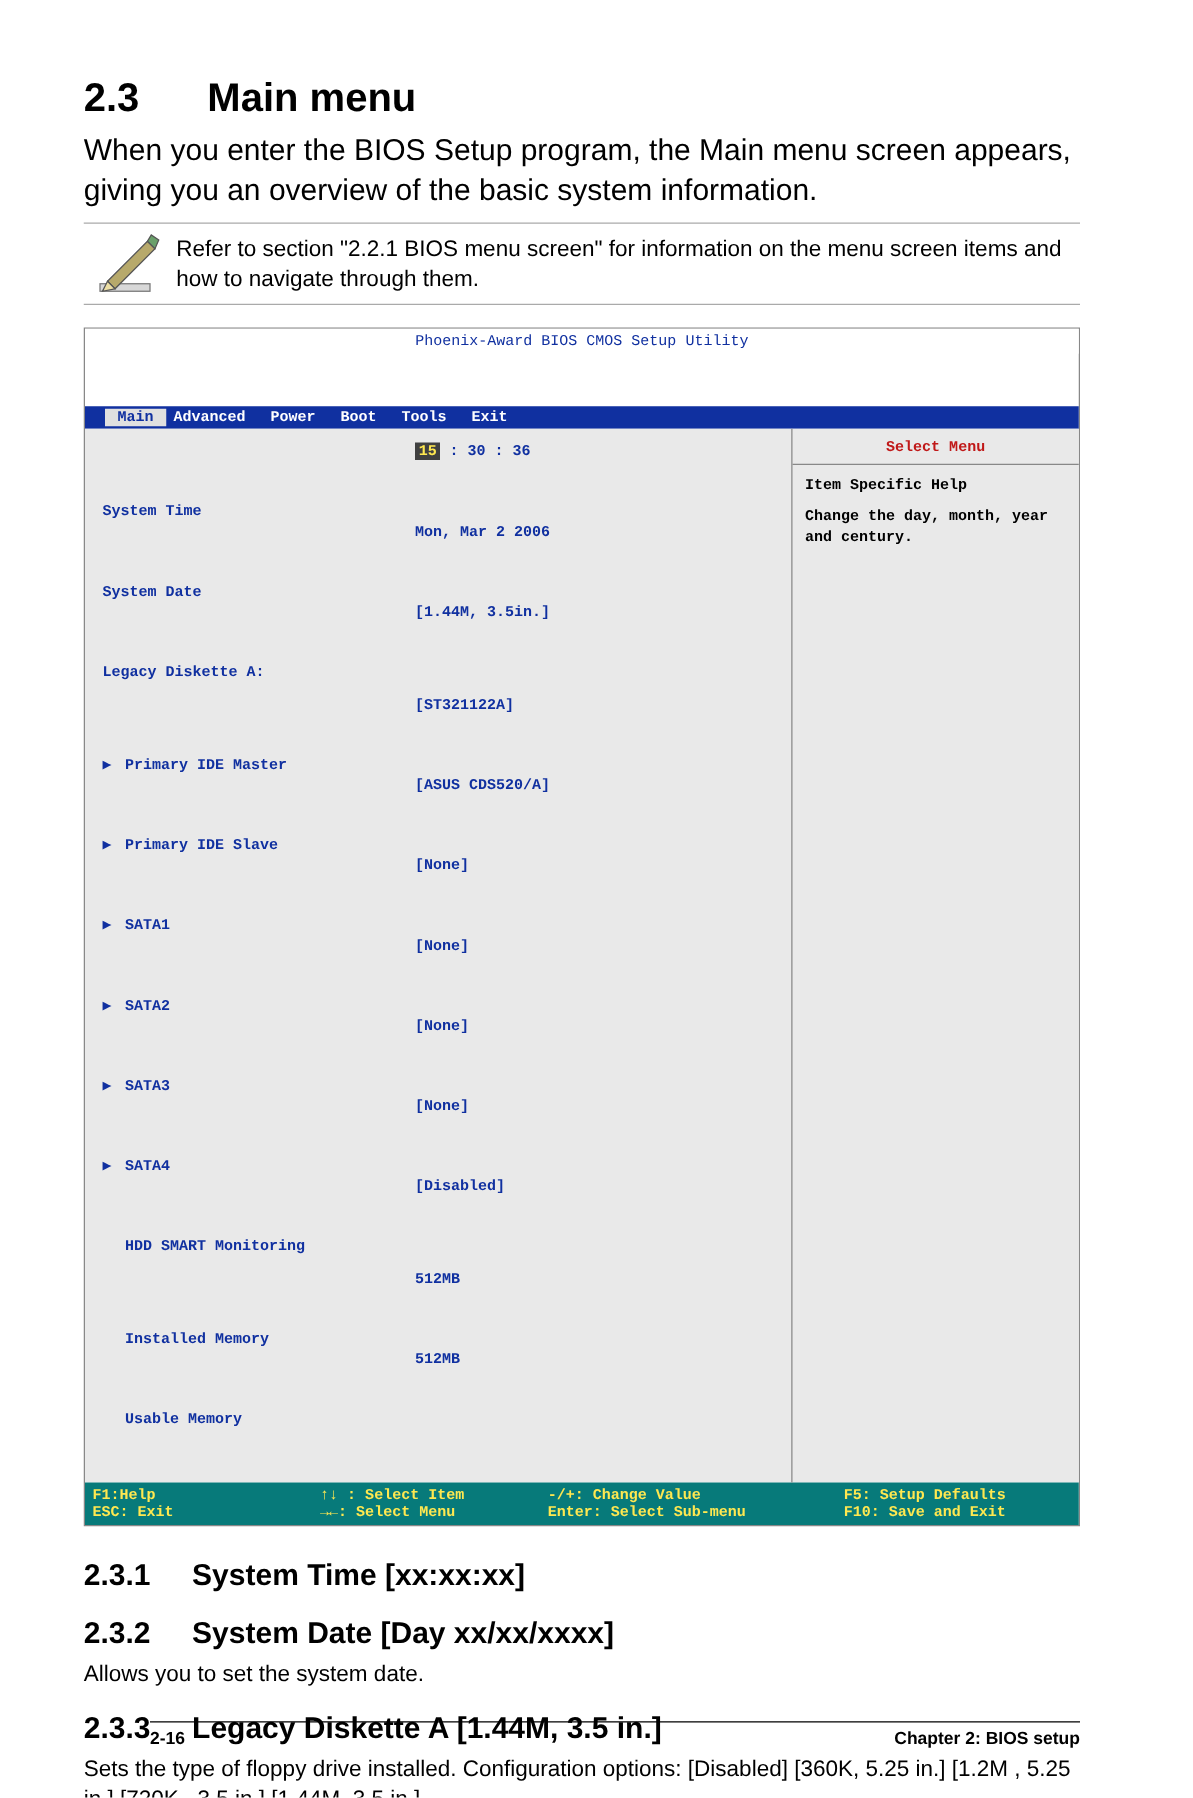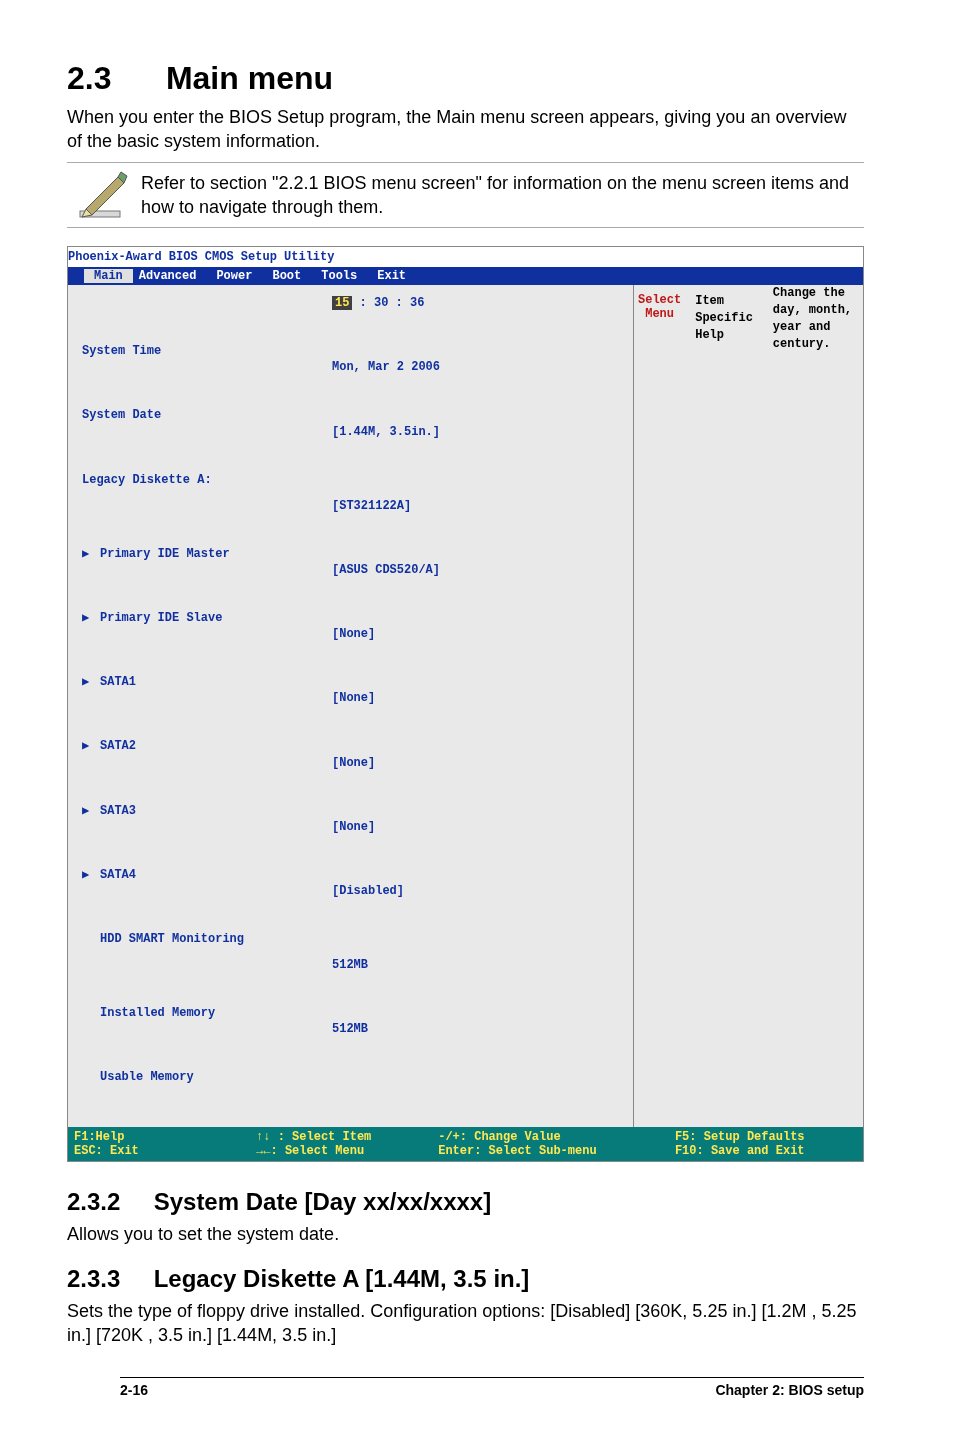--- a/index.html
+++ b/index.html
@@ -1,36 +1,36 @@
 <!DOCTYPE html>
 <html><head>
 <meta charset="utf-8">
 <style>
   * { box-sizing: border-box; margin: 0; padding: 0; }
   html, body { width: 954px; height: 1438px; background: #fff; font-family: Arial, Helvetica, sans-serif; color: #000; }
   .page { padding: 60px 90px 20px 67px; position: relative; height: 100%; }
 
   h1.section-title { font-size: 32px; font-weight: bold; margin-bottom: 8px; }
   h1.section-title .num { display: inline-block; width: 90px; }
-  p.lead { font-size: 18px; line-height: 1.35; margin-bottom: 2px; }
+  p.lead { font-size: 24px; line-height: 1.35; margin-bottom: 2px; }
 
   .note-box { border: 1px solid #aaa; border-left: none; border-right: none; display: flex; align-items: center; padding: 2px 0; margin: 8px 0 18px 0; }
   .note-icon { width: 70px; display: flex; align-items: center; justify-content: center; }
   .note-text { font-size: 18px; line-height: 1.35; padding: 6px 4px; flex: 1; }
 
   
   .bios { font-family: "Courier New", monospace; font-size: 12px; border: 1px solid #888; background: #ffffff; margin-bottom: 26px; }
-  .bios-title { background: #fff; color: #1030a0; text-align: left; font-weight: bold; padding: 3px 0; letter-spacing: 0; }
-  .bios-menubar { background: #1030a0; color: #fff; display: flex; padding: 2px 8px; font-weight: bold; }
+  .bios-title { background: #fff; color: #1030a0; text-align: center; font-weight: normal; padding: 3px 0; letter-spacing: 0; }
+  .bios-menubar { background: #1030a0; color: #fff; display: flex; padding: 2px 8px; font-weight: bold; margin-top: 42px; }
   .bios-menubar .tab { padding: 0 14px 0 6px; cursor: pointer; }
   .bios-menubar .tab.active { background: #e0e0e0; color: #1030a0; padding: 0 10px; }
 
   .bios-body { display: flex; background: #e9e9e9; }
   .bios-left  { flex: 1 1 auto; padding: 10px 8px 18px 14px; position: relative; }
-  .bios-right { width: 230px; border-left: 1px solid #888; padding: 0; display: flex; flex-direction: row; }
+  .bios-right { width: 230px; border-left: 1px solid #888; padding: 0; display: flex; flex-direction: column; }
 
   .bios-left .row { display: flex; font-weight: bold; color: #1030a0; line-height: 1.35; }
   .bios-left .row .lab { width: 250px; white-space: pre; margin-top: 48px; }
   .bios-left .row .val { flex: 1; white-space: pre; }
   .tri { color: #1030a0; display: inline-block; width: 18px; }
   .hl { background: #404040; color: #ffe850; padding: 0 3px; font-weight: bold; }
 
   .help-title { color: #c01818; text-align: center; font-weight: bold; padding: 8px 4px 6px; }
   .help-divider { border-top: 1px solid #888; }
   .help-text { color: #000000; font-weight: bold; padding: 8px 10px; line-height: 1.4; }
@@ -141,20 +141,24 @@
       </div>
     </div>
     <div class="bios-footer">
       <div class="col"><span>F1:Help</span><br><span>ESC: Exit</span></div>
       <div class="col"><span>↑↓ : Select Item</span><br><span>→←: Select Menu</span></div>
       <div class="col" style="flex:1.3"><span>-/+: Change Value</span><br><span>Enter: Select Sub-menu</span></div>
       <div class="col"><span>F5: Setup Defaults</span><br><span>F10: Save and Exit</span></div>
     </div>
   </div>
 
+  <h2 class="sub">
+    <span class="num">2.3.1</span>
+    <span>System Time [xx:xx:xx]</span>
+  </h2>
 
   <h2 class="sub">
     <span class="num">2.3.2</span>
     <span>System Date [Day xx/xx/xxxx]</span>
   </h2>
   <p class="body">Allows you to set the system date.</p>
 
   <h2 class="sub">
     <span class="num">2.3.3</span>
     <span>Legacy Diskette A [1.44M, 3.5 in.]</span>

